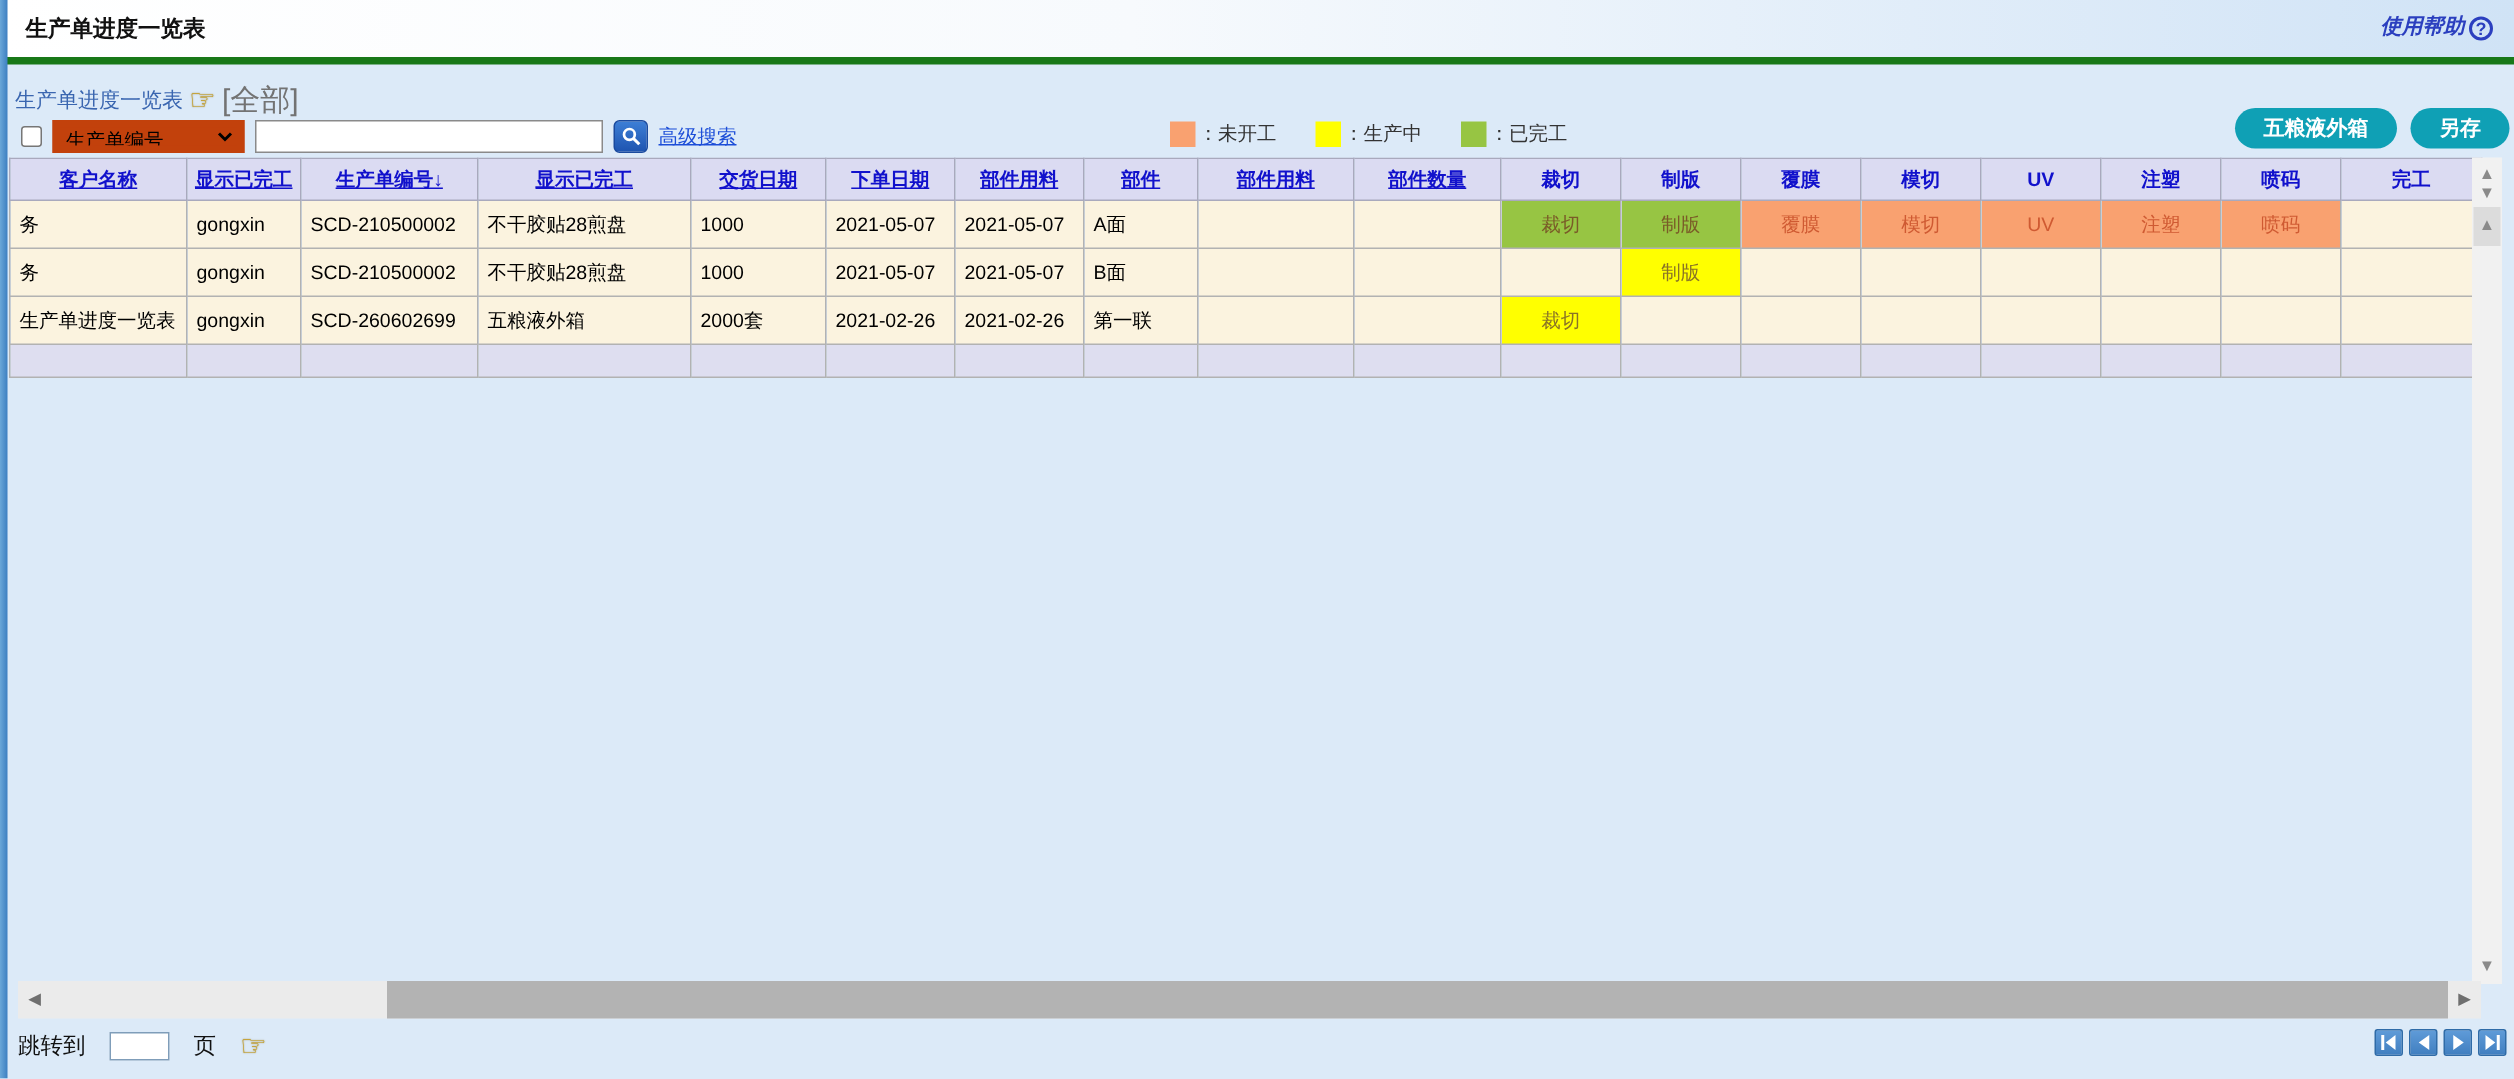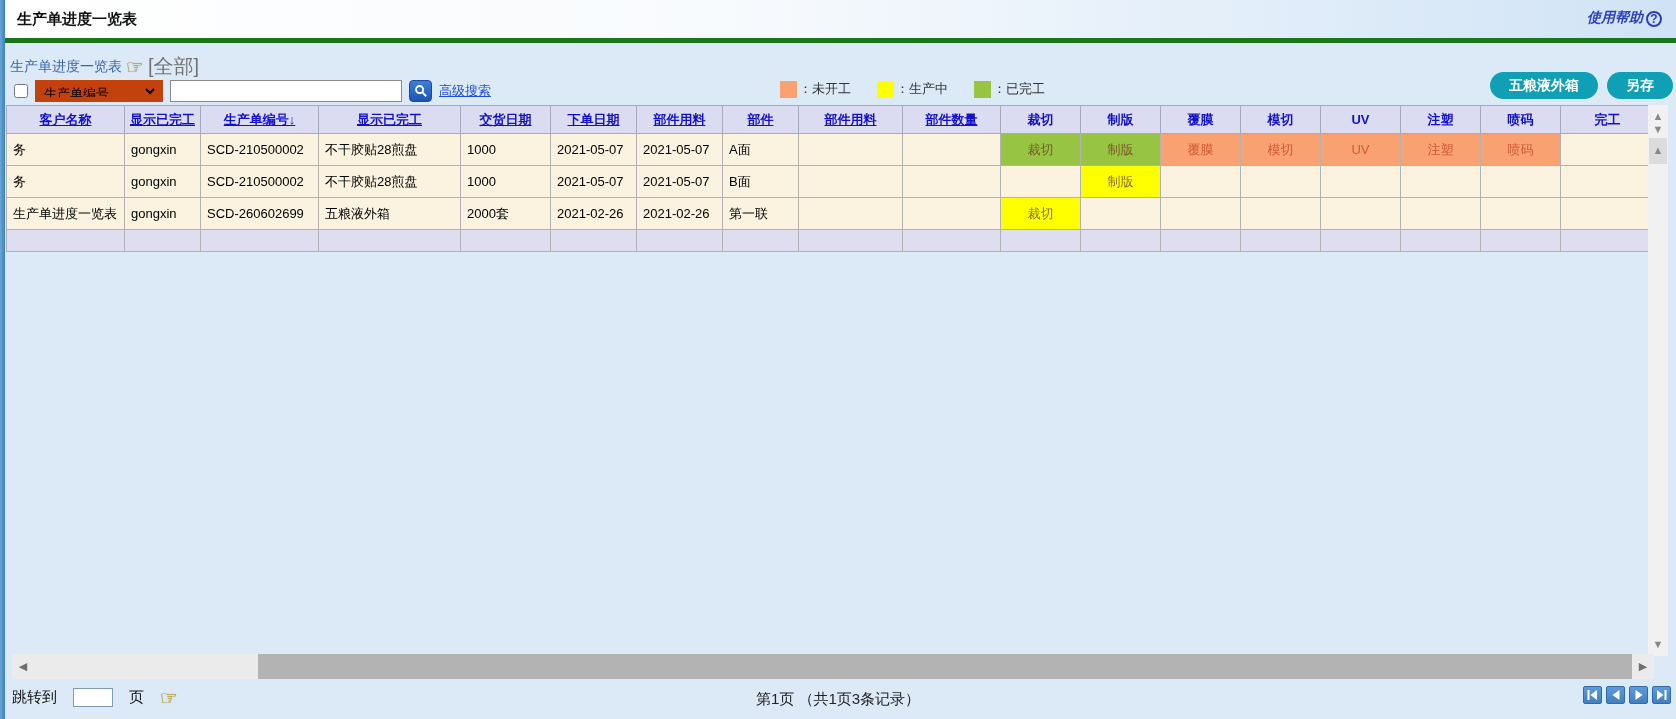--- a/index.html
+++ b/index.html
@@ -289,21 +289,20 @@
   <span class="h-right-arrow">▶</span>
 </div>
 
 <div class="footer">
   <div class="jump">
     <span>跳转到</span>
     <input type="text" value="" style="">
     <span>页</span>
     <span class="hand-icon">☞</span>
   </div>
-  <div class="page-info">第1页 （共1页3条记录）</div>
   <div class="pager">
     <button class="pg-btn">
       <svg width="11" height="10" viewBox="0 0 11 10">
           <rect x="0.5" y="0" width="2" height="10" fill="#fff"></rect>
           <polygon points="10,0 10,10 3.5,5" fill="#fff"></polygon>
         </svg>
     </button>
     <button class="pg-btn">
       <svg width="10" height="10" viewBox="0 0 10 10">
           <polygon points="8.5,0 8.5,10 1.5,5" fill="#fff"></polygon>

